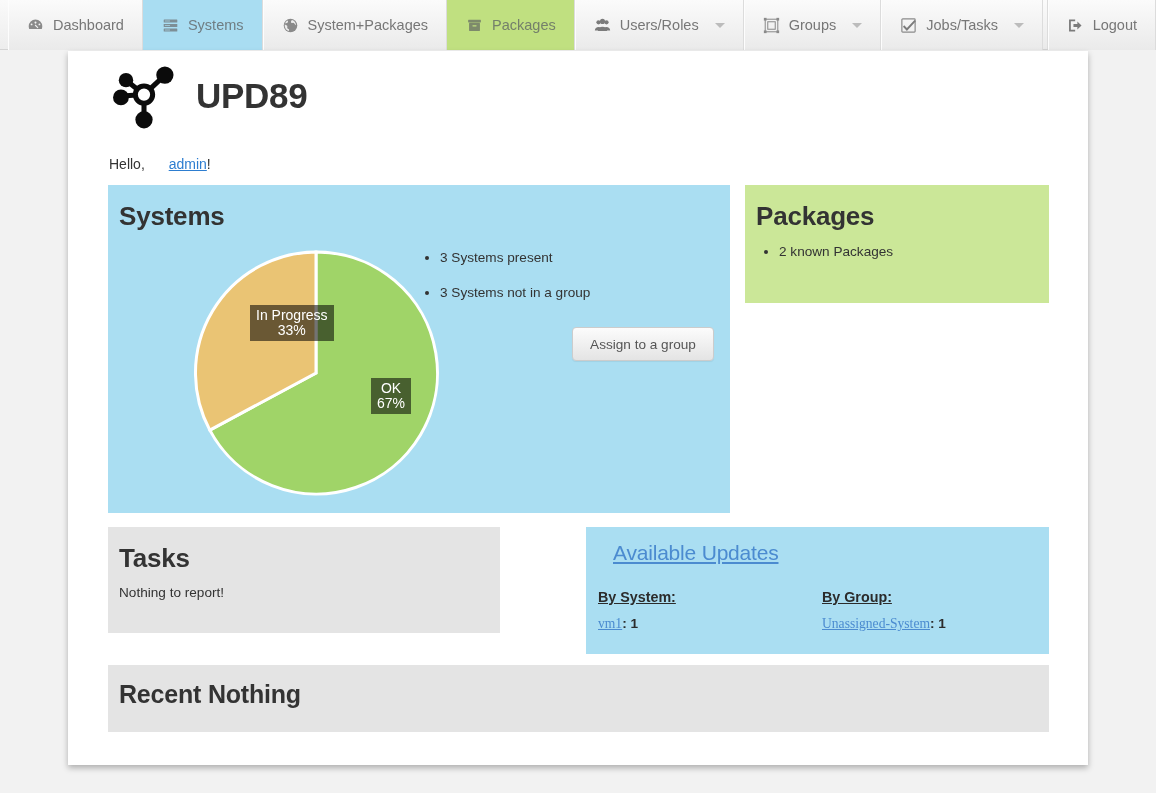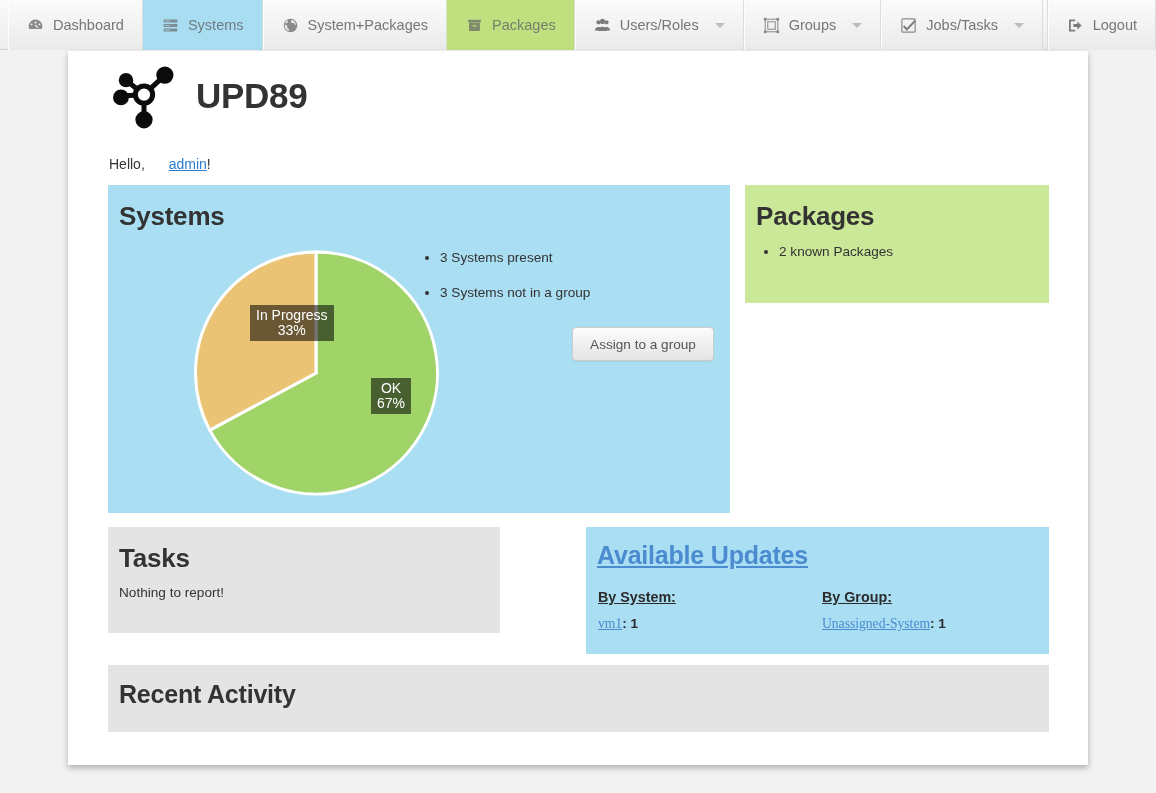--- a/index.html
+++ b/index.html
@@ -137,22 +137,22 @@
   #packages-panel li { margin-bottom: 6px; }
 
   
   #tasks-panel { left: 40px; top: 476px; width: 392px; height: 106px; }
   #tasks-panel h2 { position: absolute; left: 11px; top: 16px; }
   .tasks-text { position: absolute; left: 11px; top: 58px; font-size: 13.6px; color: #333333; }
 
   
   #updates-panel { left: 518px; top: 476px; width: 463px; height: 127px; }
   .updates-title {
-    position: absolute; left: 11px; top: 14px;
-    font-size: 25px; font-weight: bold;
+    position: absolute; left: 27px; top: 14px;
+    font-size: 21px; font-weight: normal;
     color: #4b8bd0; text-decoration: underline;
     letter-spacing: -0.2px; cursor: pointer;
   }
   .updates-col { position: absolute; top: 62px; }
   #updates-col-system { left: 12px; }
   #updates-col-group { left: 236px; }
   .updates-head { font-size: 14.3px; font-weight: bold; color: #2b2b2b; margin-bottom: 11px; text-decoration: underline; }
   .updates-row { font-size: 13.6px; color: #2b2b2b; font-weight: bold; }
   .updates-row a { color: #4b8bd0; text-decoration: underline; font-weight: normal; font-family: Liberation Serif, serif; }
 
@@ -349,16 +349,16 @@
       <div class="updates-row"><a href="#">vm1</a><span>: </span><span>1</span></div>
     </div>
 
     <div class="updates-col" id="updates-col-group">
       <div class="updates-head">By Group:</div>
       <div class="updates-row"><a href="#">Unassigned-System</a><span>: </span><span>1</span></div>
     </div>
   </div>
 
   <div class="panel panel-grey" id="recent-panel">
-    <h2>Recent Activity</h2>
+    <h2>Recent Nothing</h2>
   </div>
 
 </div>
 
 </body></html>

